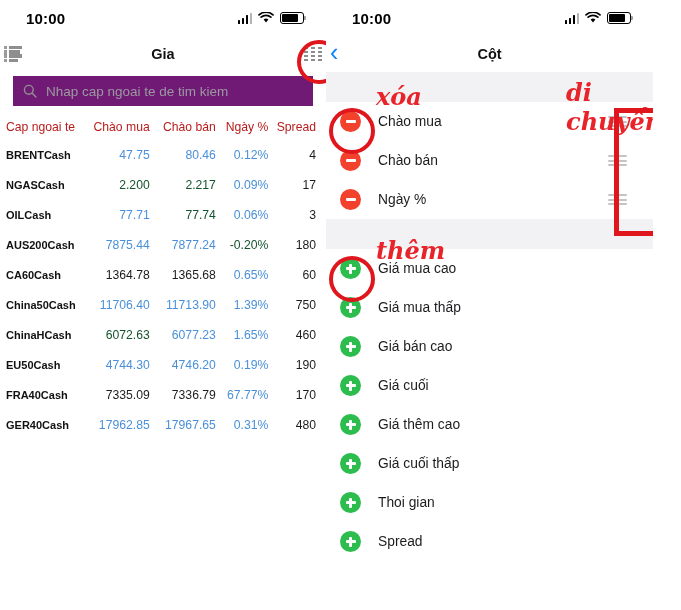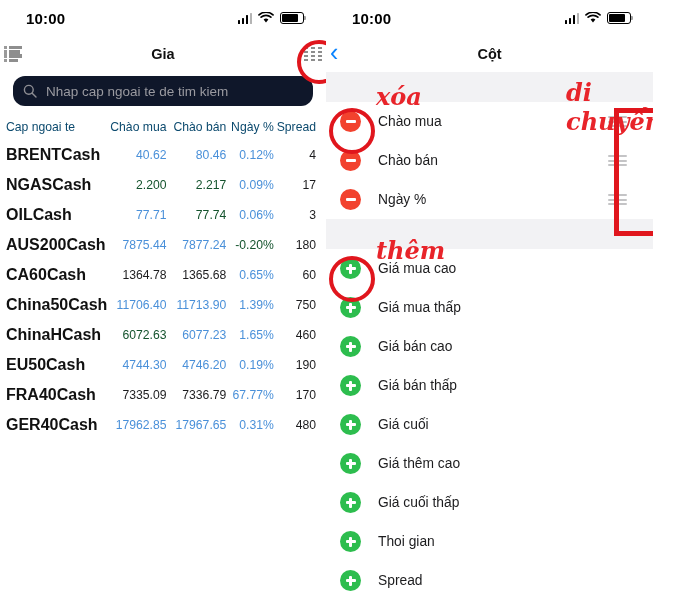--- a/index.html
+++ b/index.html
@@ -165,22 +165,22 @@
     color: #0a84ff;
     font-weight: 300;
     cursor: pointer;
     margin-top: -3px;
   }
 
   
   .search-wrap { padding: 4px 13px 0 13px; }
   .search-bar {
     height: 30px;
-    background: #0f172a;
-    border-radius: 12px;
+    background: #701a75;
+    border-radius: 0;
     display: flex;
     align-items: center;
     padding: 0 10px;
     gap: 7px;
   }
   .search-icon { flex: 0 0 auto; }
   .search-input {
     border: none;
     background: transparent;
     outline: none;
@@ -194,35 +194,35 @@
   
   .quotes { margin-top: 14px; width: 100%; border-collapse: collapse; }
   .quotes th, .quotes td {
     font-size: 12.2px;
     padding: 0;
     height: 30px;
     white-space: nowrap;
   }
   .quotes th {
     font-weight: normal;
-    color: #0c4a6e;
+    color: #b91c1c;
     height: 20px;
     vertical-align: top;
   }
   .quotes th.c-sym, .quotes td.c-sym { text-align: left; padding-left: 6px; }
   .quotes th.c-num, .quotes td.c-num { text-align: right; }
   .quotes th.c-bid { padding-right: 6px; }
   .quotes th.c-ask { padding-right: 4px; }
   .quotes th.c-pct { padding-right: 2px; }
   .quotes th.c-spr { padding-right: 10px; }
   .quotes td.c-bid { padding-right: 6px; }
   .quotes td.c-ask { padding-right: 4px; }
   .quotes td.c-pct { padding-right: 2px; }
   .quotes td.c-spr { padding-right: 10px; }
-  .quotes td.c-sym { font-weight: bold; color: #111; font-size: 16px; }
+  .quotes td.c-sym { font-weight: bold; color: #111; font-size: 11px; }
   .v-up { color: #4a90d9; }
   .v-down { color: #14532d; }
   .v-flat { color: #1c1c1e; }
 
   
   .section-head {
     height: 30px;
     background: #f2f2f4;
     display: flex;
     align-items: center;
@@ -386,21 +386,21 @@
           <th class="c-sym">Cap ngoai te</th>
           <th class="c-num c-bid">Chào mua</th>
           <th class="c-num c-ask">Chào bán</th>
           <th class="c-num c-pct">Ngày %</th>
           <th class="c-num c-spr">Spread</th>
         </tr>
       </thead>
       <tbody>
           <tr>
             <td class="c-sym">BRENTCash</td>
-            <td class="c-num c-bid v-up">40.62</td>
+            <td class="c-num c-bid v-up">47.75</td>
             <td class="c-num c-ask v-up">80.46</td>
             <td class="c-num c-pct v-up">0.12%</td>
             <td class="c-num c-spr v-flat">4</td>
           </tr>
           <tr>
             <td class="c-sym">NGASCash</td>
             <td class="c-num c-bid v-down">2.200</td>
             <td class="c-num c-ask v-down">2.217</td>
             <td class="c-num c-pct v-up">0.09%</td>
             <td class="c-num c-spr v-flat">17</td>
@@ -552,27 +552,20 @@
             <i class="h"></i>
             <i class="v"></i>
           </div>
           <div class="col-label">Giá bán cao</div>
         </div>
         <div class="col-row">
           <div class="badge plus">
             <i class="h"></i>
             <i class="v"></i>
           </div>
-          <div class="col-label">Giá bán thấp</div>
-        </div>
-        <div class="col-row">
-          <div class="badge plus">
-            <i class="h"></i>
-            <i class="v"></i>
-          </div>
           <div class="col-label">Giá cuối</div>
         </div>
         <div class="col-row">
           <div class="badge plus">
             <i class="h"></i>
             <i class="v"></i>
           </div>
           <div class="col-label">Giá thêm cao</div>
         </div>
         <div class="col-row">

